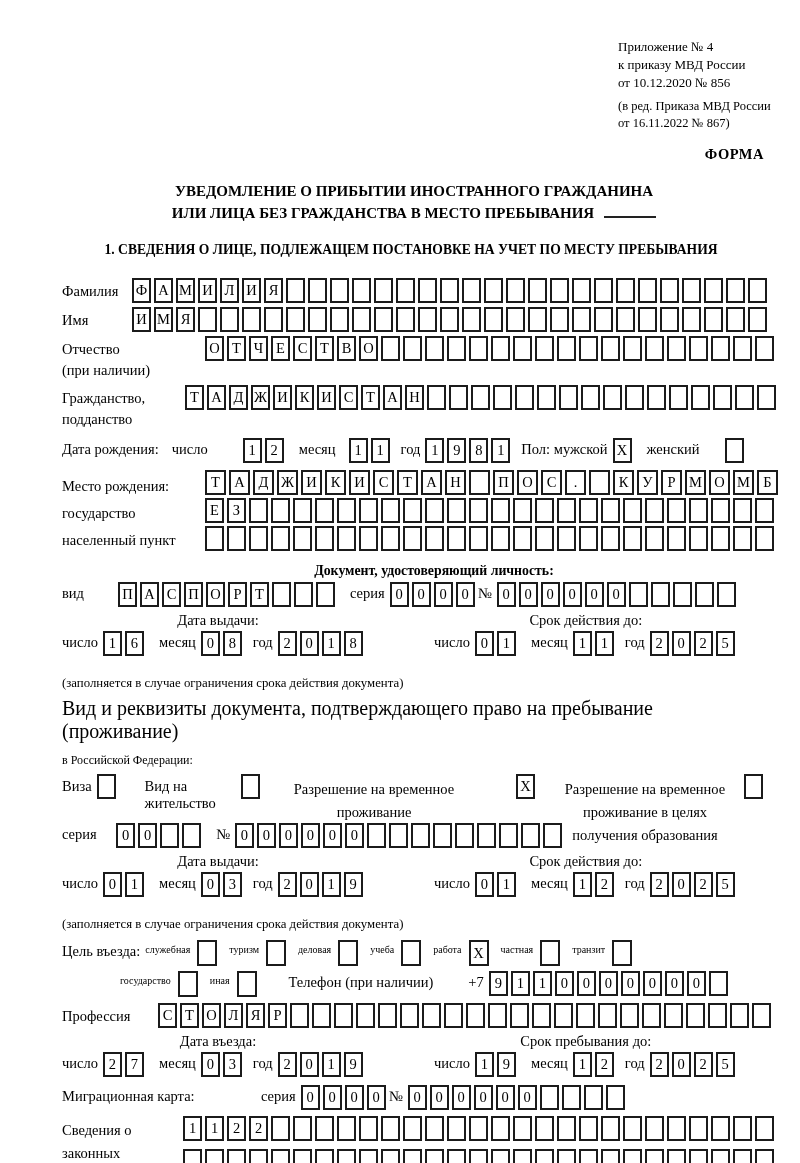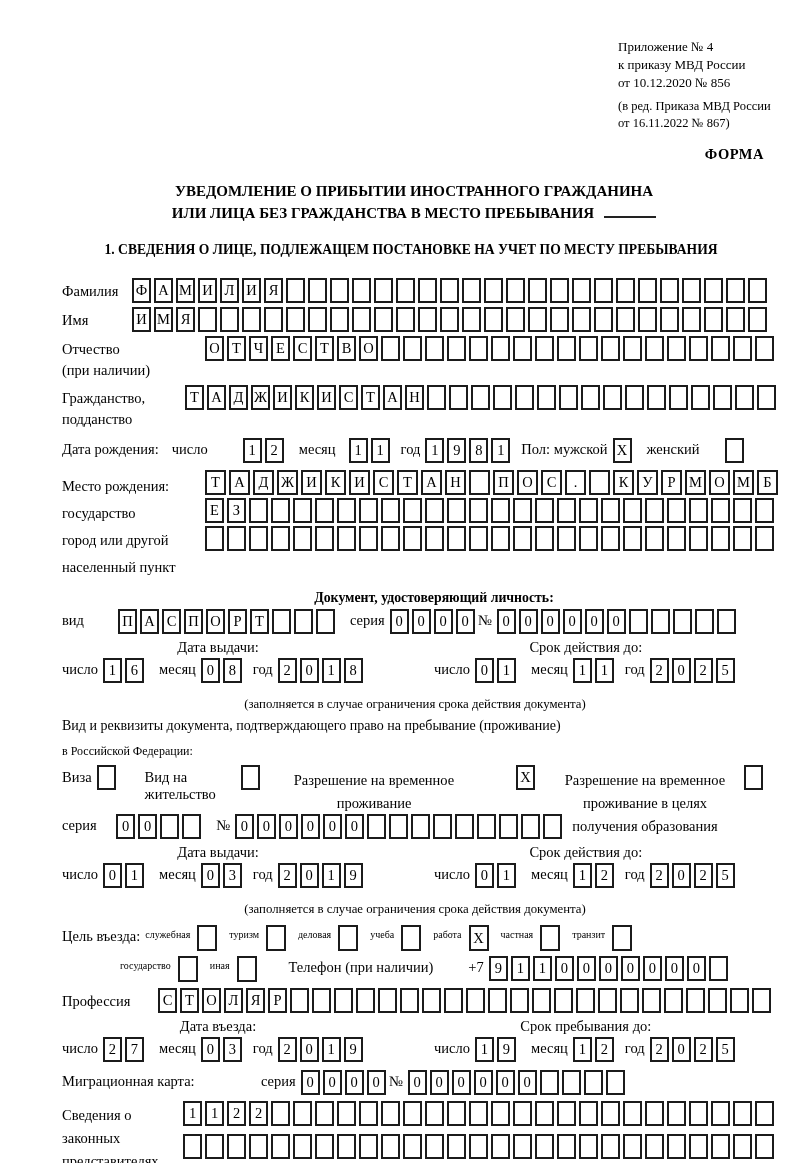--- a/index.html
+++ b/index.html
@@ -34,21 +34,21 @@
   .ml8 { margin-left:8px; } .ml12 { margin-left:12px; } .ml20 { margin-left:20px; } .ml30 { margin-left:30px; }
   
   .doc-hdr { text-align:center; font-weight:bold; font-size:13.8px; margin-top:9px; margin-left:40px; }
   
   .dates { width:706px; margin-top:5px; display:flex; }
   .dgroup { }
   .dg-left { width:372px; }
   .dtitle { text-align:center; font-size:14.5px; }
   .dg-left .dtitle { margin-left:-60px; }
   .drow { display:flex; margin-top:2px; }
-  .dnote { width:706px; text-align:center; font-size:12.8px; margin-top:14px; }
+  .dnote { width:706px; text-align:left; font-size:12.8px; margin-top:20px; }
   
   .res-row { display:flex; margin-top:6px; align-items:flex-start; }
   .res-opt { display:flex; align-items:flex-start; }
   .res-lbl { font-size:14.5px; padding-top:4px; }
   .res-lbl.c2 { width:178px; text-align:center; line-height:23px; }
   .res-lbl.c3 { width:186px; text-align:center; line-height:23px; }
   
   .opt { display:flex; align-items:flex-start; margin-right:9px; }
   .opt-lbl { font-size:10px; padding-top:4px; margin-right:7px; }
 </style>
@@ -242,21 +242,20 @@
     <span class="dlbl ml12">женский</span>
     <div class="cells ml20">
         <div class="cell"></div>
       </div>
   </div>
 
   <div class="frow" style="margin-top:7px;">
     <div class="lblcol" style="width:143px; line-height:27px;">
       <div>Место рождения:</div>
       <div>государство</div>
-      <div>город или другой</div>
       <div>населенный пункт</div>
     </div>
     <div class="stack3">
       <div class="cells" style="margin-top:0;">
           <div class="cell wide">Т</div>
           <div class="cell wide">А</div>
           <div class="cell wide">Д</div>
           <div class="cell wide">Ж</div>
           <div class="cell wide">И</div>
           <div class="cell wide">К</div>
@@ -418,21 +417,21 @@
             <div class="cell">2</div>
             <div class="cell">0</div>
             <div class="cell">2</div>
             <div class="cell">5</div>
           </div>
       </div>
     </div>
   </div>
   <div class="dnote">(заполняется в случае ограничения срока действия документа)</div>
 
-  <div style="margin-top:6px; font-size:14px;">Вид и реквизиты документа, подтверждающего право на пребывание (проживание)</div>
+  <div style="margin-top:6px; font-size:20px;">Вид и реквизиты документа, подтверждающего право на пребывание (проживание)</div>
   <div style="margin-top:10px; font-size:12px;">в Российской Федерации:</div>
 
   <div class="res-row">
     <div class="res-opt">
       <span class="res-lbl" style="margin-right:5px;">Виза</span>
       <div class="cells">
           <div class="cell"></div>
         </div>
     </div>
     <div class="res-opt" style="margin-left:26px;">

